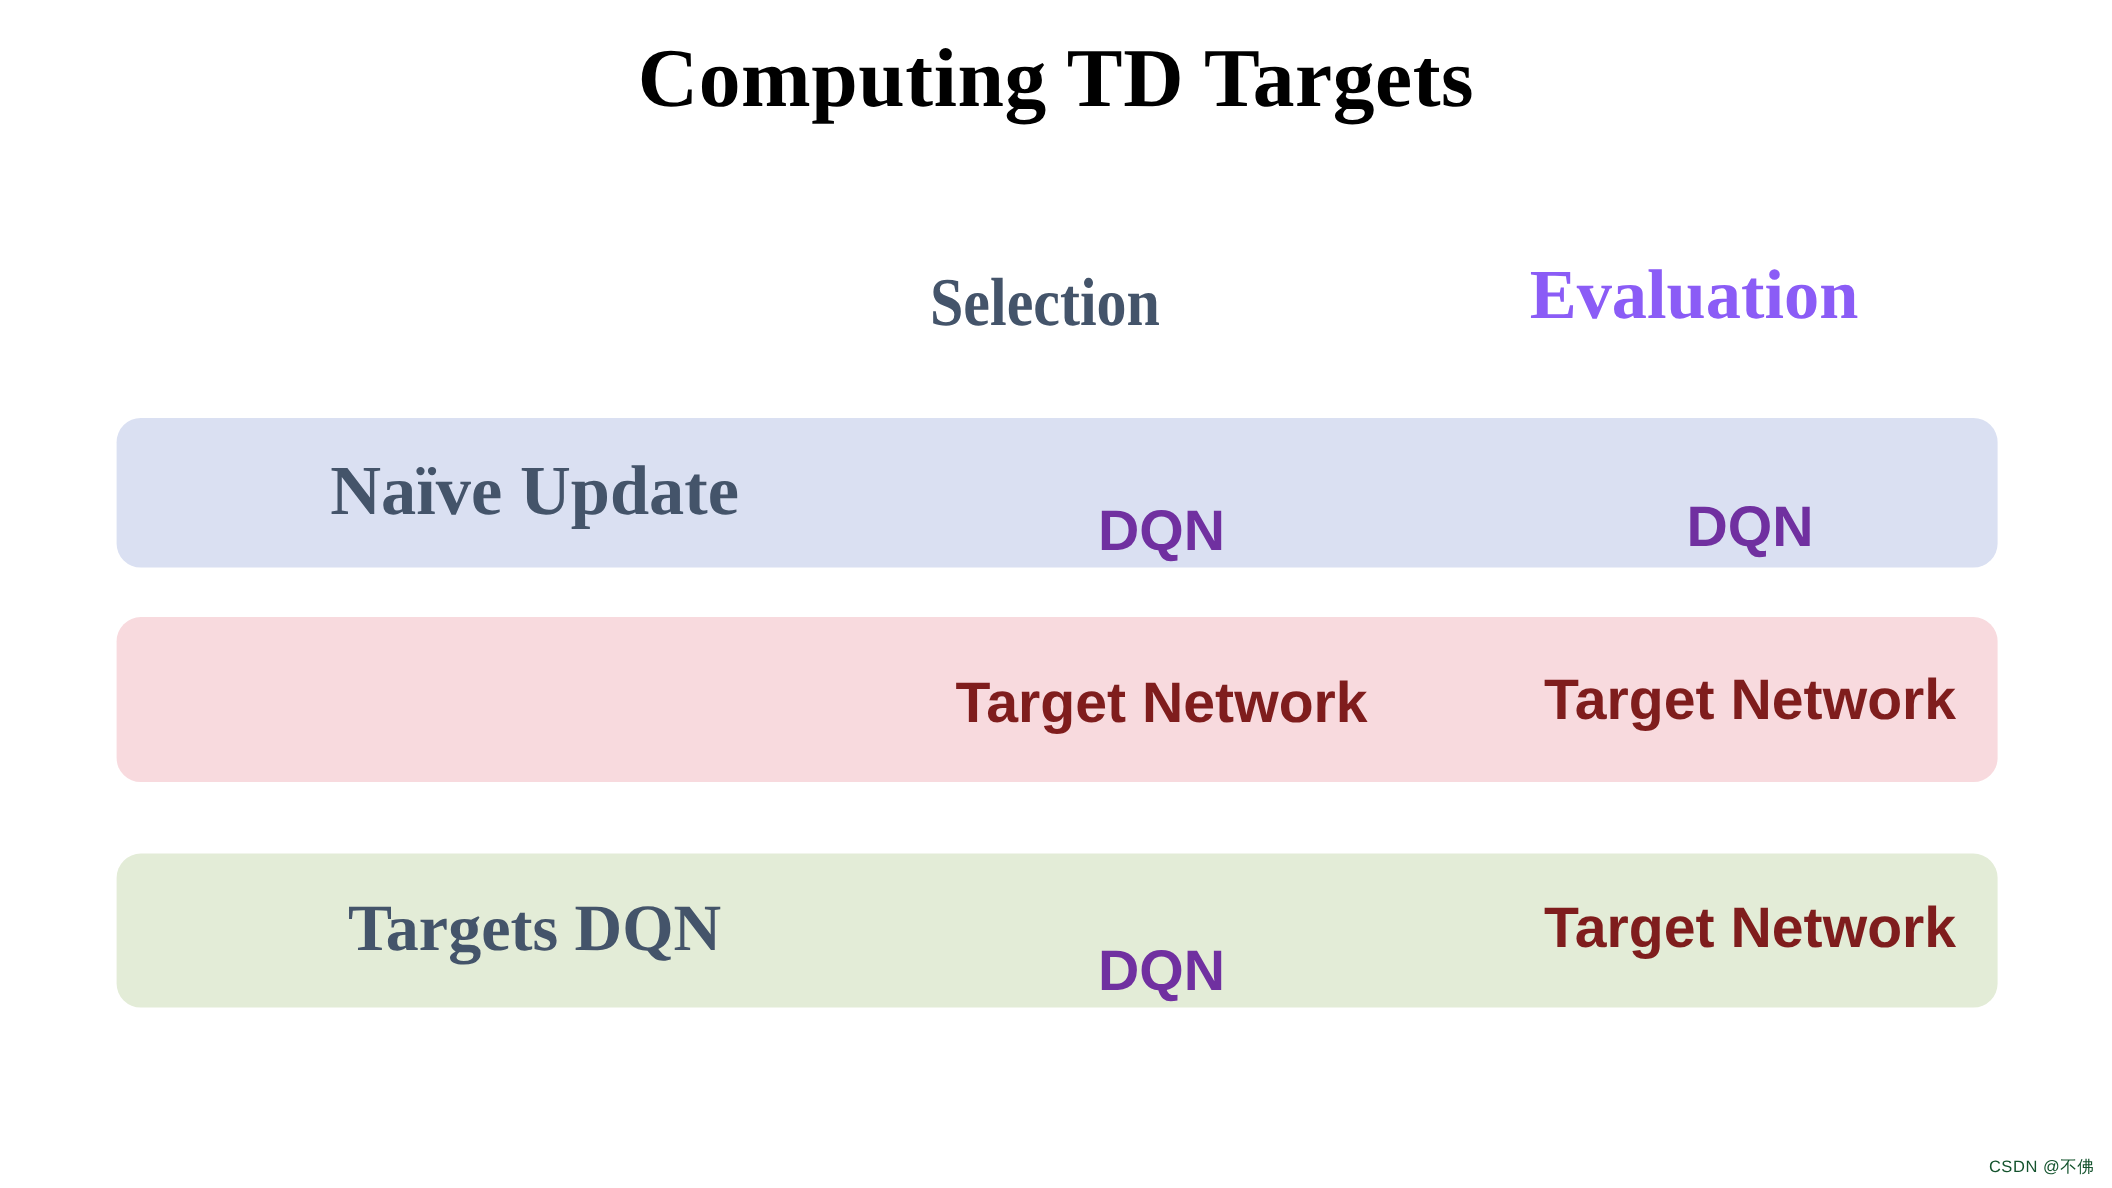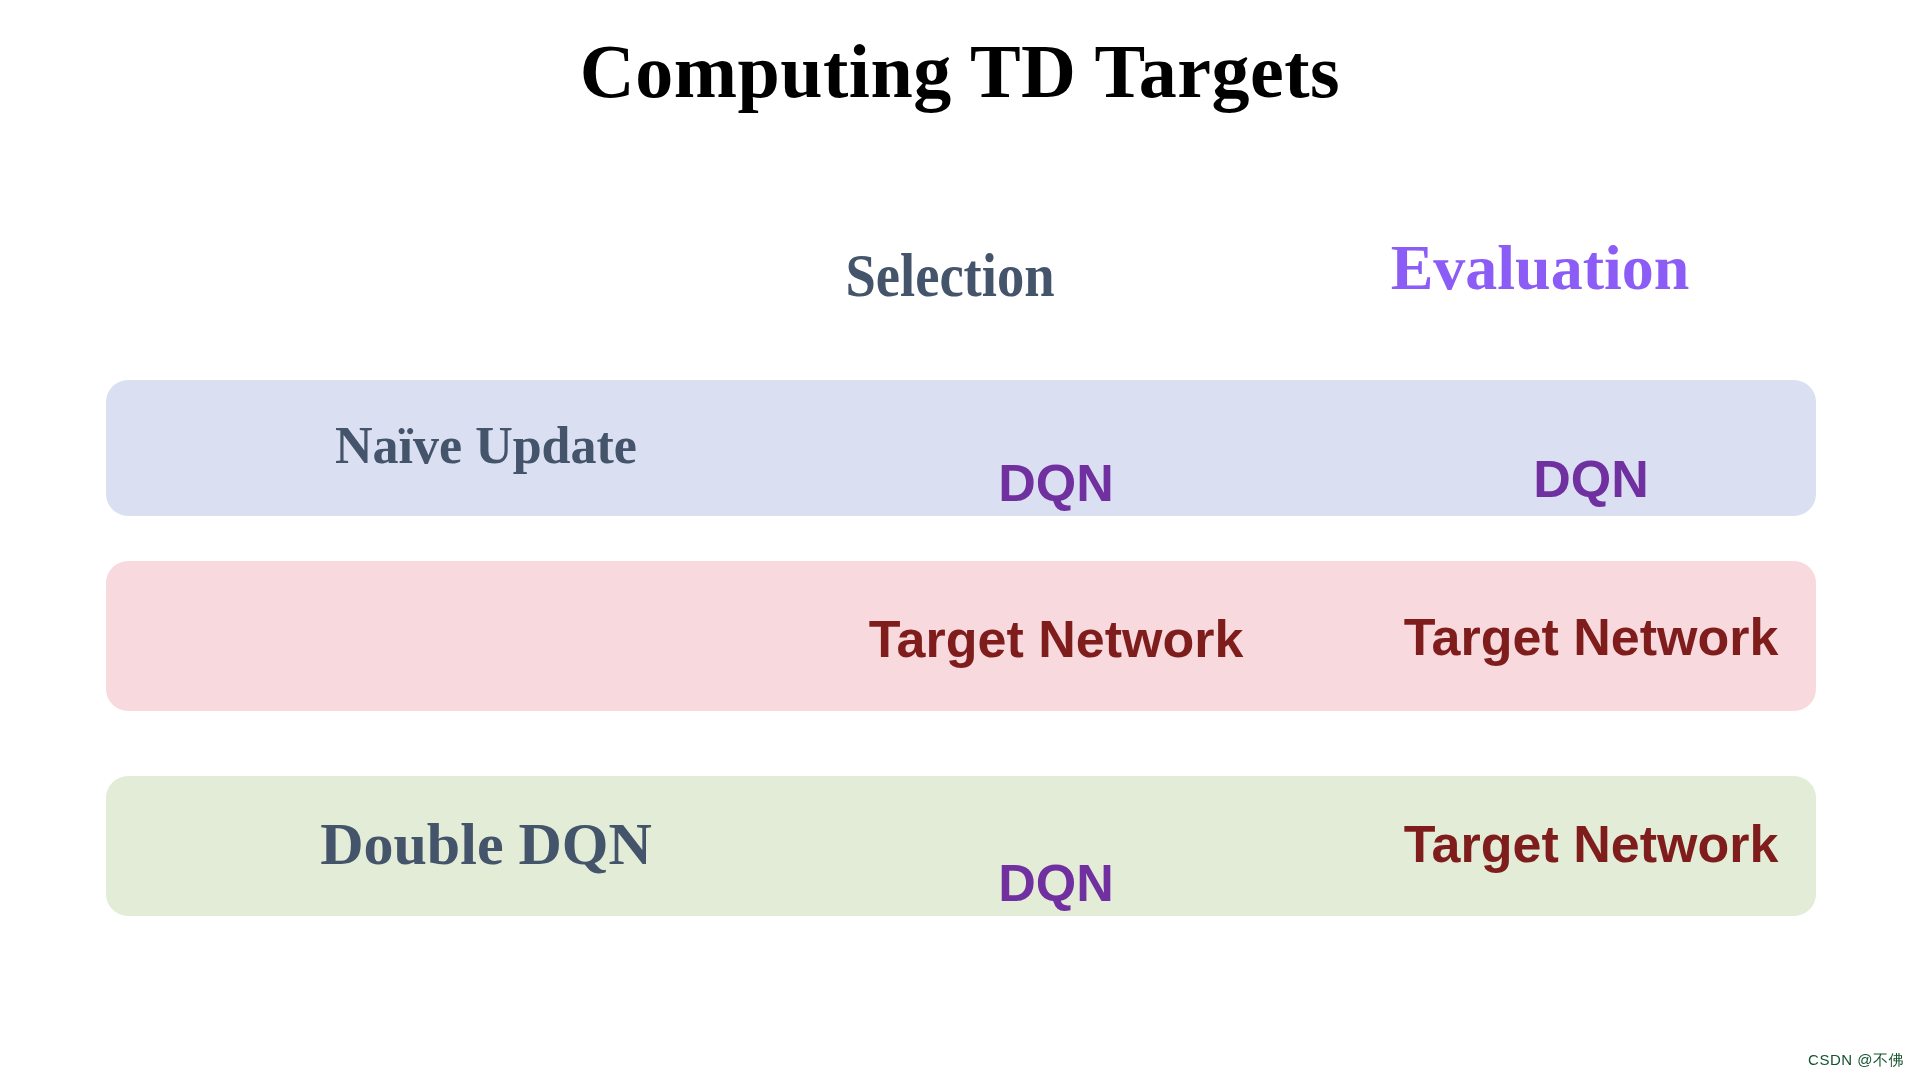--- a/index.html
+++ b/index.html
@@ -74,21 +74,21 @@
     position: absolute;
     left: 30px;
     width: 700px;
     text-align: center;
     font-family: "Liberation Serif", serif;
     font-weight: bold;
     color: #44546a;
   }
   #row-label-0 {
     top: 28px;
-    font-size: 52px;
+    font-size: 64px;
     line-height: 76px;
   }
   #row-label-1 {
     top: 12px;
     font-size: 58px;
     line-height: 68px;
     white-space: pre-line;
   }
   #row-label-2 {
     top: 30px;
@@ -148,18 +148,18 @@
   <div class="cell-value cell-selection val-dqn" id="row-0-selection">DQN</div>
   <div class="cell-value cell-evaluation val-dqn" id="row-0-evaluation">DQN</div>
 </div>
 
 <div class="row-band" id="row-band-1">
   <div class="cell-value cell-selection val-target" id="row-1-selection">Target Network</div>
   <div class="cell-value cell-evaluation val-target" id="row-1-evaluation">Target Network</div>
 </div>
 
 <div class="row-band" id="row-band-2">
-  <div class="row-label" id="row-label-2">Double DQN</div>
+  <div class="row-label" id="row-label-2">Targets DQN</div>
   <div class="cell-value cell-selection val-dqn" id="row-2-selection">DQN</div>
   <div class="cell-value cell-evaluation val-target" id="row-2-evaluation">Target Network</div>
 </div>
 
 <div id="watermark">CSDN @不佛</div>
 
 </body></html>

